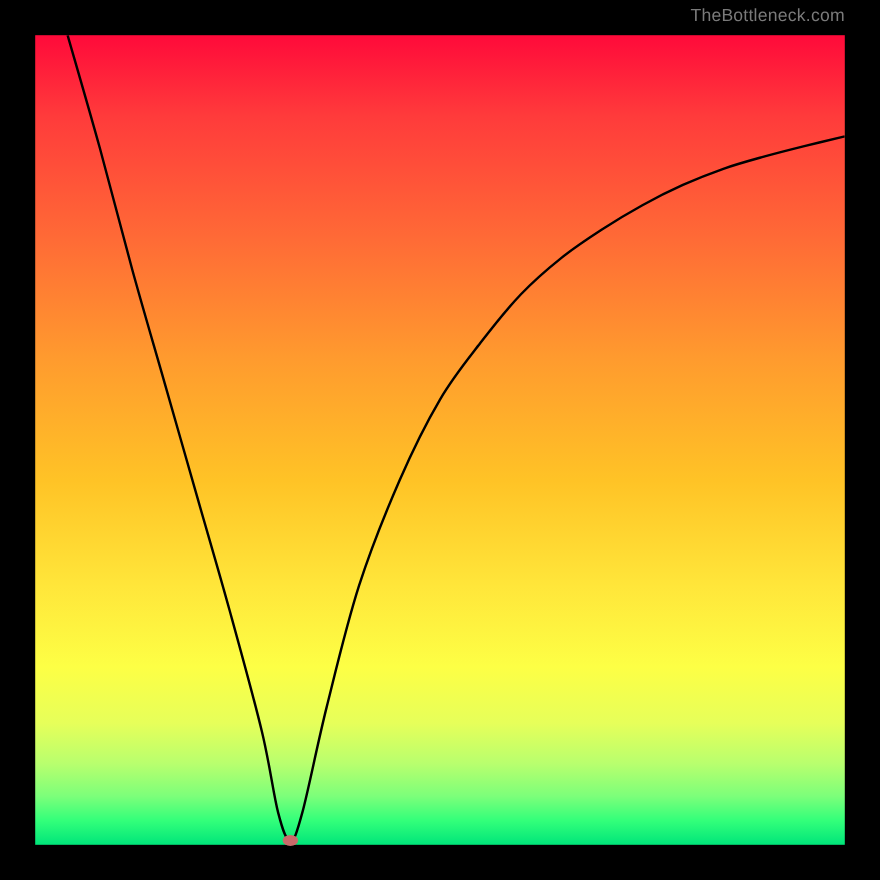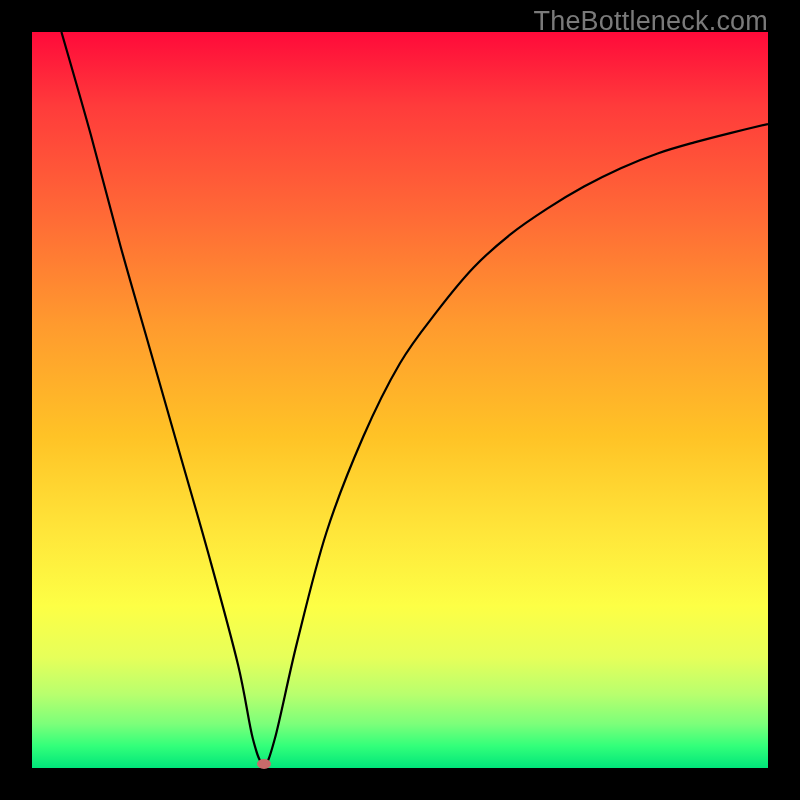--- a/index.html
+++ b/index.html
@@ -37,21 +37,21 @@
       #7cff7a 94%,
       #33ff7a 97%,
       #00e57a 100%
     );
   }
   .watermark {
     position: absolute;
     top: 6px;
     right: 32px;
     color: #7a7a7a;
-    font-size: 27px;
+    font-size: 16px;
     font-weight: 500;
     letter-spacing: 0.2px;
   }
   svg.curve {
     position: absolute;
     top: 32px;
     left: 32px;
     width: 736px;
     height: 736px;
   }

